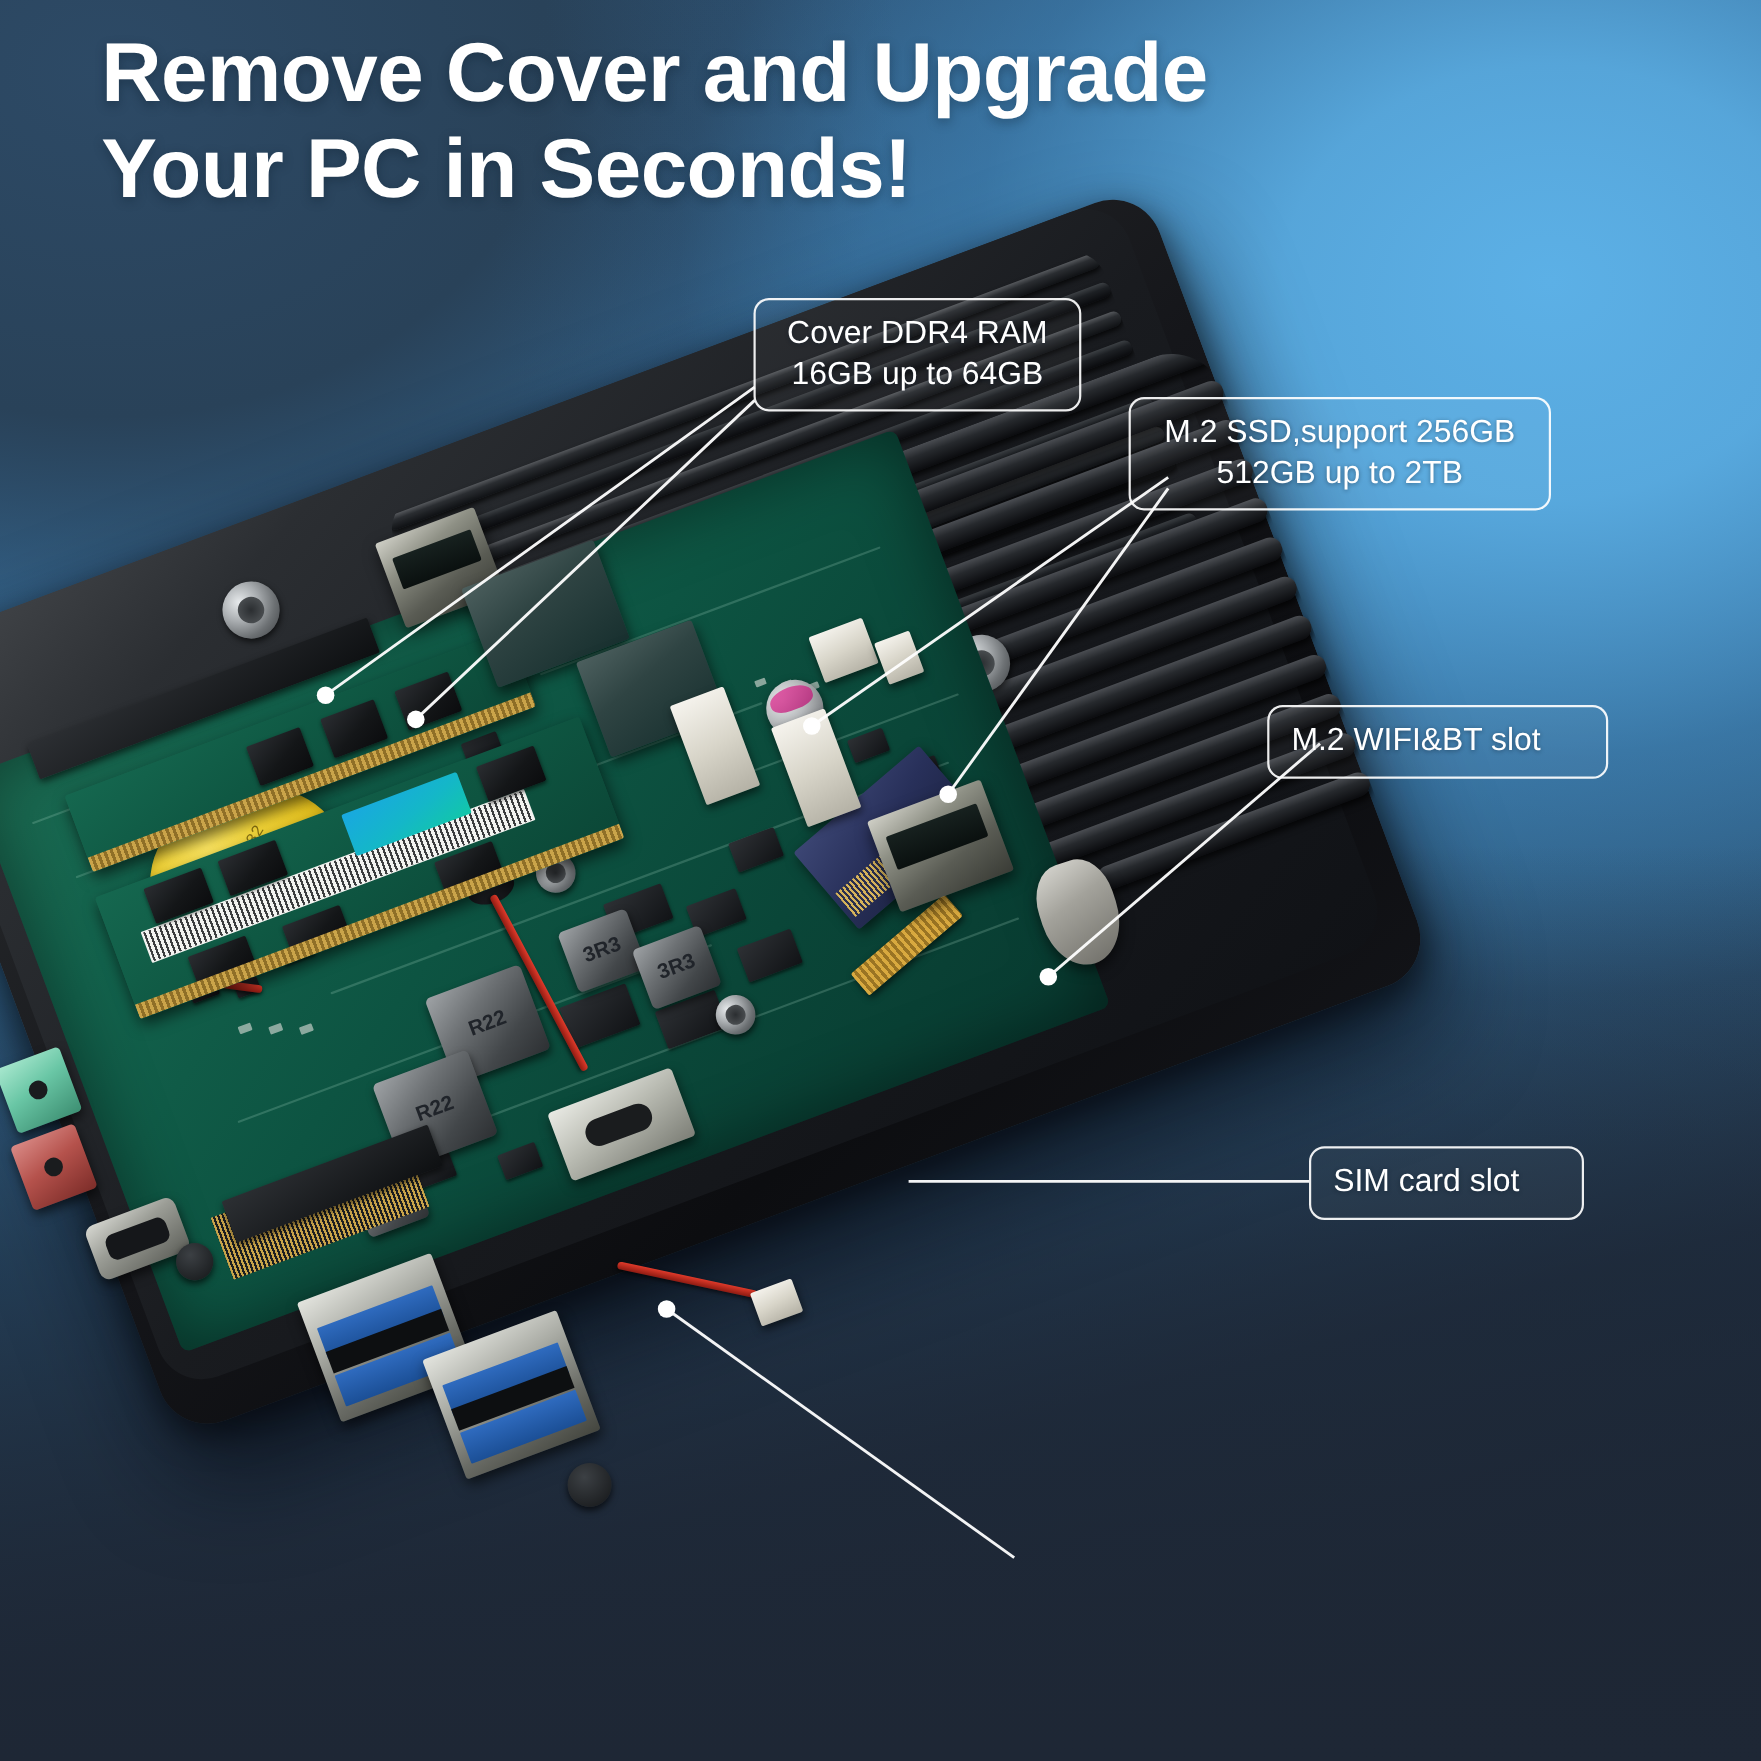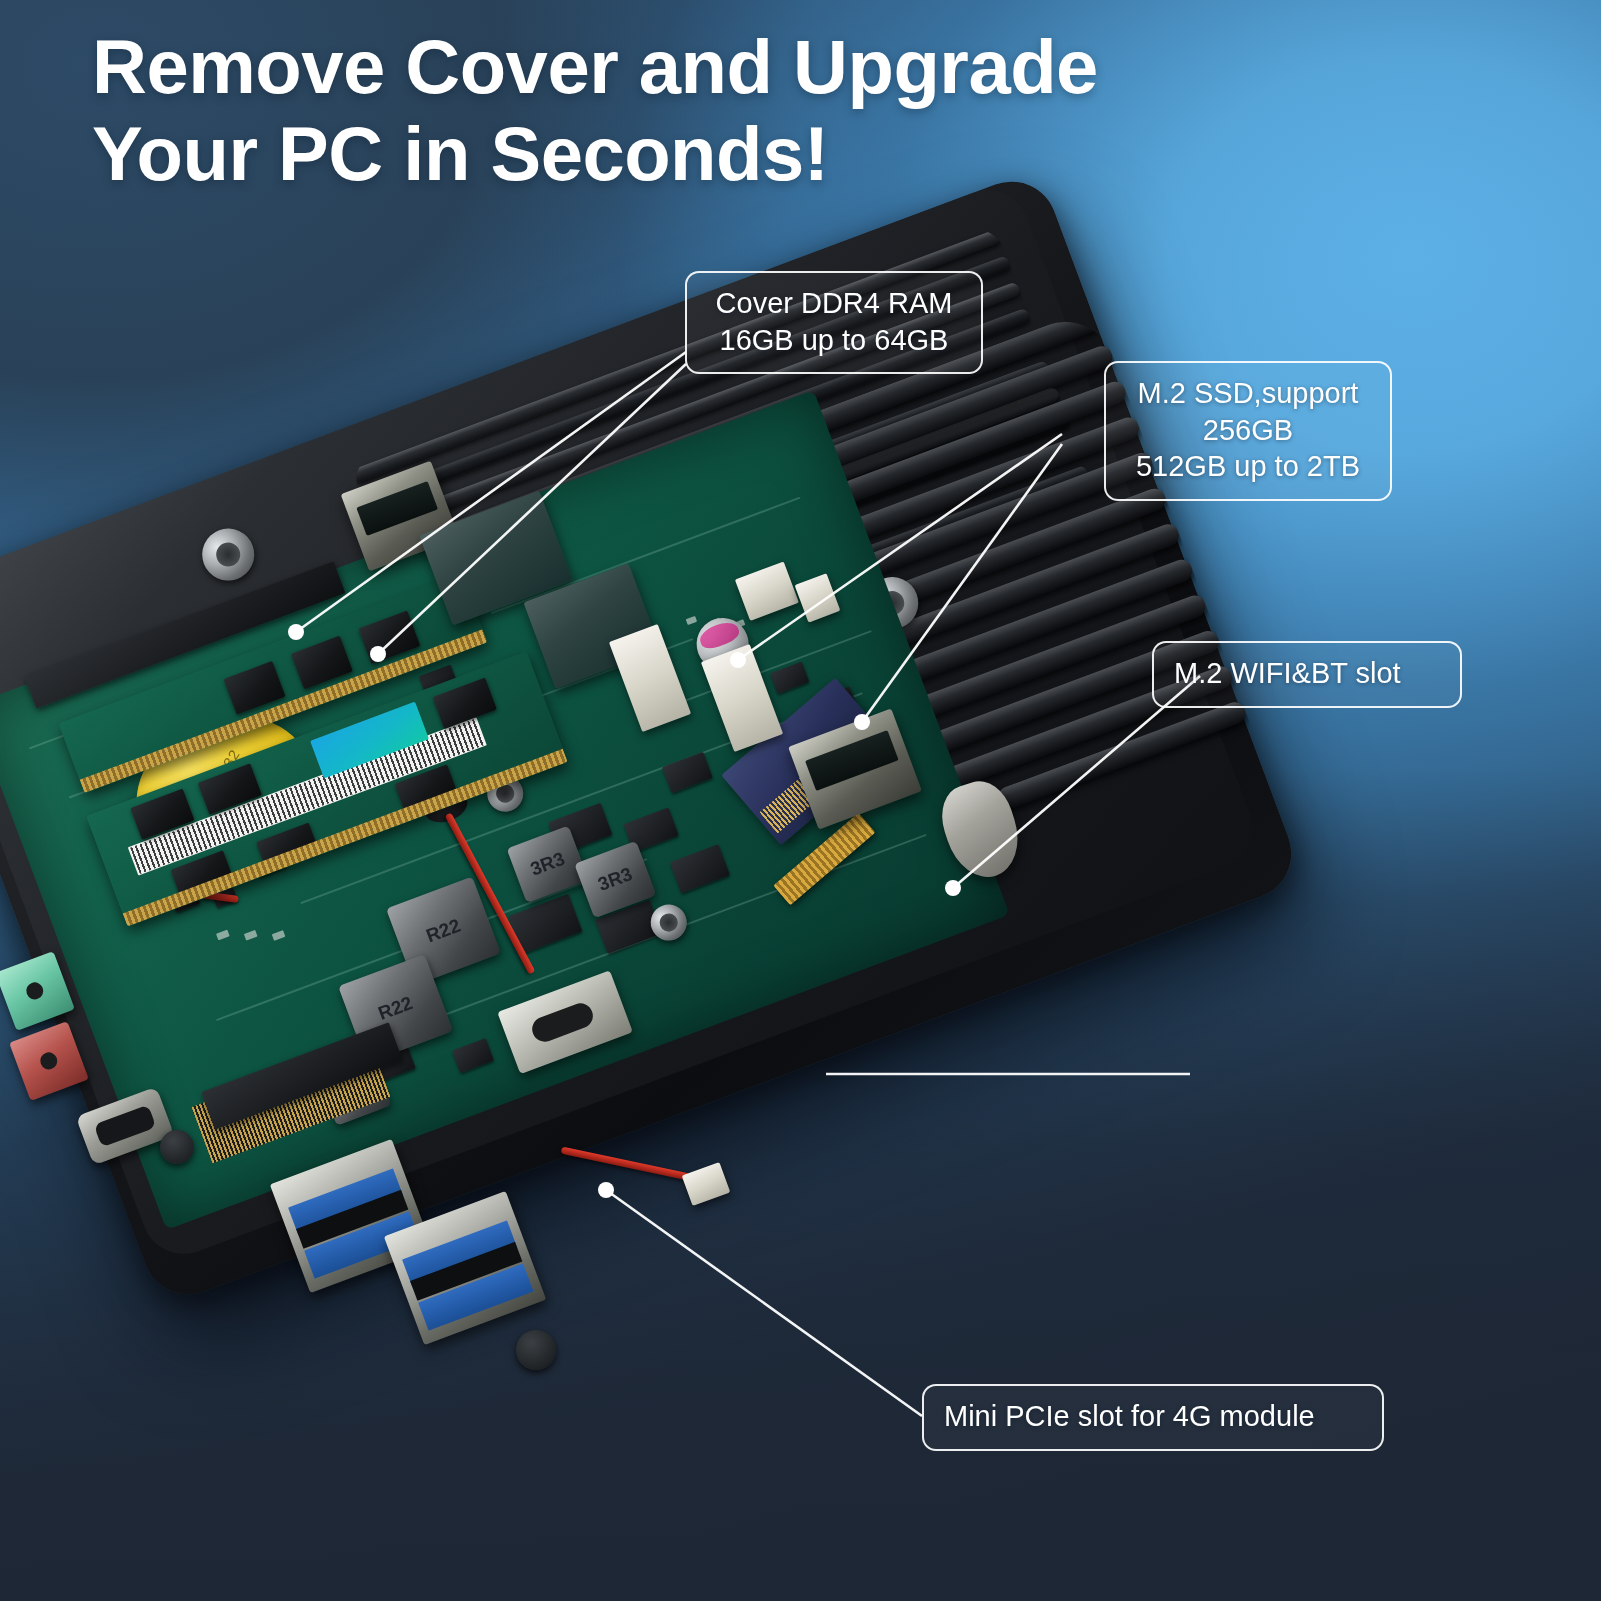--- a/index.html
+++ b/index.html
@@ -407,21 +407,21 @@
       <circle cx="606" cy="1190" r="8"></circle>
     </g>
   </svg>
 
   <div class="headline">Remove Cover and Upgrade
 Your PC in Seconds!</div>
 
   <div class="callout center" style="left:685px;top:271px;width:298px;">Cover DDR4 RAM
 16GB up to 64GB</div>
 
-  <div class="callout center" style="left:1104px;top:361px;width:288px;">M.2 SSD,support 256GB
+  <div class="callout center" style="left:1026px;top:361px;width:384px;">M.2 SSD,support 256GB
 512GB up to 2TB</div>
 
   <div class="callout" style="left:1152px;top:641px;width:310px;">M.2 WIFI&amp;BT slot</div>
 
-
-  <div class="callout" style="left:922px;top:1384px;width:462px;">Mini PCIe slot for 4G module</div>
+  <div class="callout" style="left:1190px;top:1042px;width:250px;">SIM card slot</div>
+
 
 </div>
 
 </body></html>

